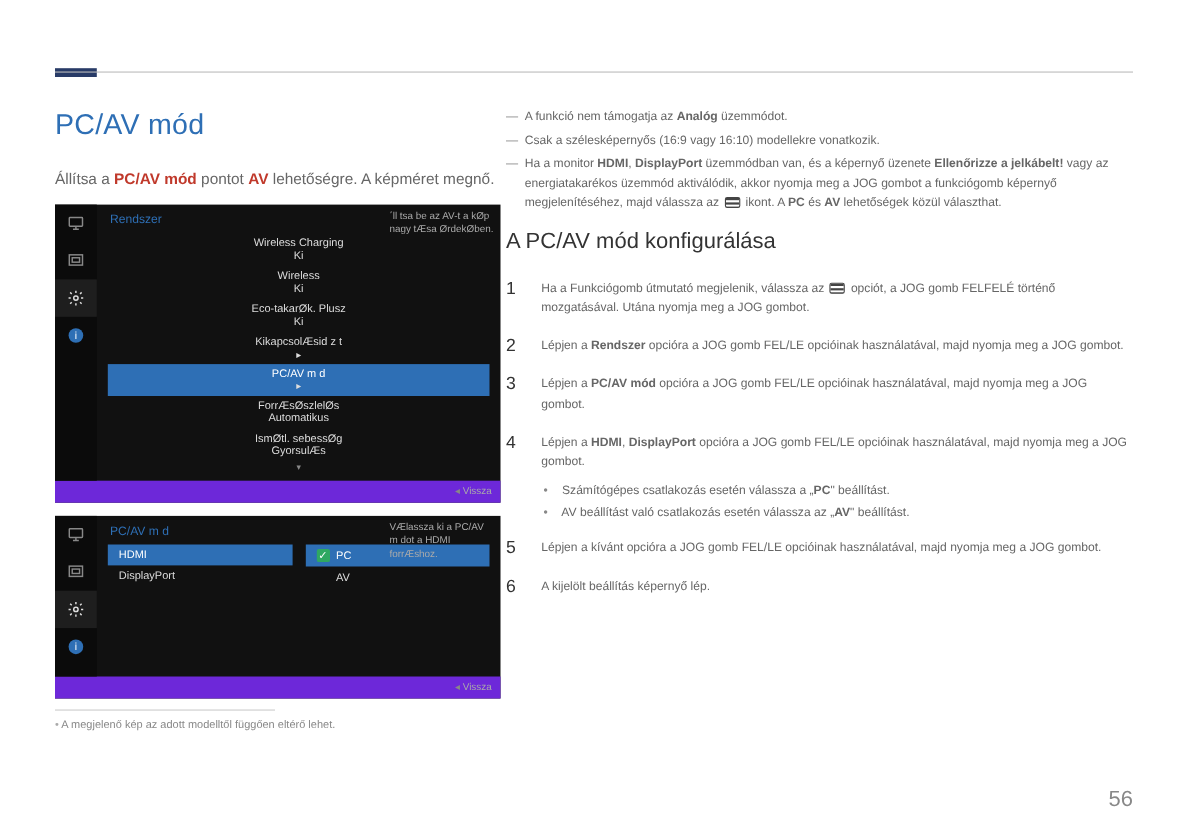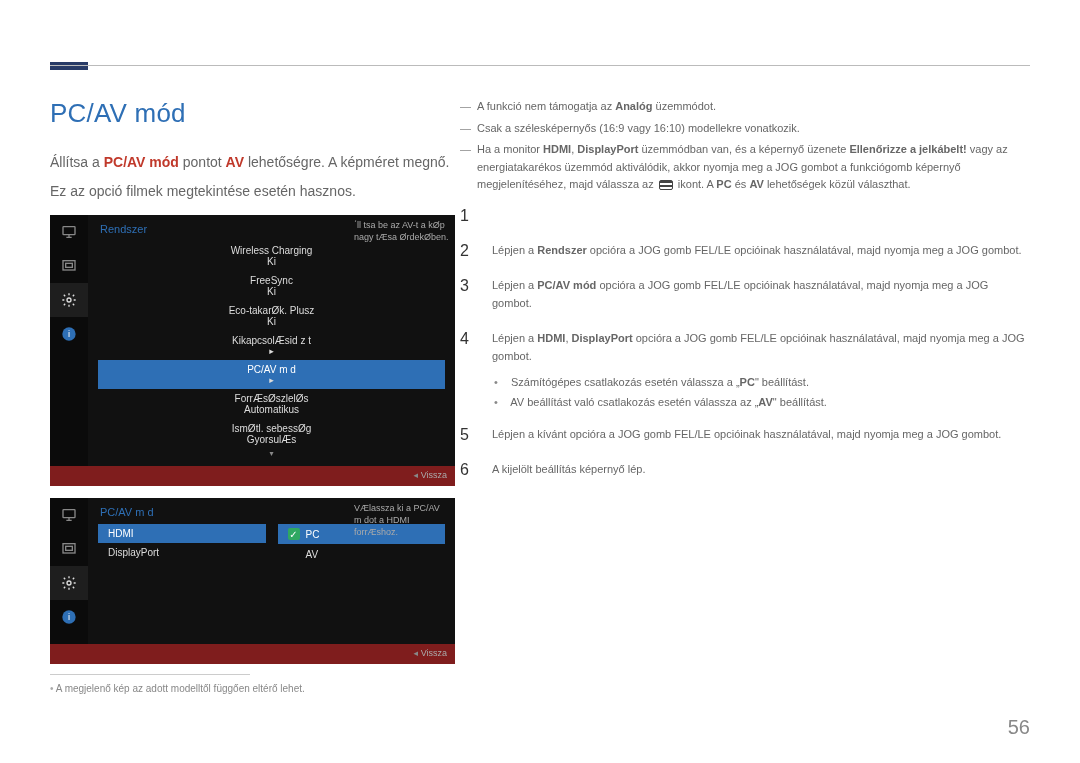--- a/index.html
+++ b/index.html
@@ -135,21 +135,21 @@
     font-size: 9px;
     color: #aaa;
     line-height: 1.35;
     text-align: left;
   }
   .osd-footer {
     text-align: right;
     font-size: 9px;
     color: #aaa;
     padding: 4px 8px 6px;
-    background:#7f1d1d;
+    background:#6d28d9;
   }
   .osd-footer span::before { content: "◂  "; color:#888; }
   .osd-scroll-ind { text-align: center; color:#888; font-size:8px; padding-bottom:2px; }
 
   
   .osd2 .osd-sub {
     display: flex;
   }
   .osd2 .osd-col {
     flex: 1;
@@ -248,21 +248,20 @@
 
 <div class="page-top-deco"></div>
 <div class="page-top-rule"></div>
 
 <div class="col-left">
   <h1 class="page-title">PC/AV mód</h1>
 
   <p class="para">
     <span>Állítsa a </span><b class="red">PC/AV mód</b><span> pontot </span><b class="red">AV</b><span> lehetőségre. A képméret megnő.</span>
   </p>
-  <p class="para">Ez az opció filmek megtekintése esetén hasznos.</p>
 
   <div class="osd">
     <div class="osd-inner">
       <div class="osd-iconbar">
         <div class="ic">
             <svg viewBox="0 0 24 24" fill="none" stroke="currentColor" stroke-width="2">
               <rect x="3" y="4" width="18" height="12" rx="1"></rect>
               <path d="M8 20h8M12 16v4"></path>
             </svg>
           </div>
@@ -287,21 +286,21 @@
       </div>
       <div class="osd-main">
         <div class="osd-title">Rendszer</div>
         <div class="osd-hint">΄ll tsa be az AV-t a kØp nagy tÆsa ØrdekØben.</div>
         <div class="osd-list">
           <div class="osd-row">
               <span>Wireless Charging</span>
               <span>Ki</span>
             </div>
           <div class="osd-row">
-              <span>FreeSync</span>
+              <span>Wireless</span>
               <span>Ki</span>
             </div>
           <div class="osd-row">
               <span>Eco-takarØk. Plusz</span>
               <span>Ki</span>
             </div>
           <div class="osd-row">
               <span>KikapcsolÆsid z t</span>
               <span class="arrow">▸</span>
             </div>
@@ -394,24 +393,28 @@
   </div>
   <div class="dash-note">
     <span>Csak a szélesképernyős (16:9 vagy 16:10) modellekre vonatkozik.</span>
   </div>
   <div class="dash-note">
     <span>
       <span>Ha a monitor </span><b class="black">HDMI</b><span>, </span><b class="black">DisplayPort</b><span> üzemmódban van, és a képernyő üzenete </span><b class="red">Ellenőrizze a jelkábelt!</b><span> vagy az energiatakarékos üzemmód aktiválódik, akkor nyomja meg a JOG gombot a funkciógomb képernyő megjelenítéséhez, majd válassza az </span><span class="menu-glyph"></span><span> ikont. A </span><b class="red">PC</b><span> és </span><b class="red">AV</b><span> lehetőségek közül választhat.</span>
     </span>
   </div>
 
+  <h2 class="section-title">A PC/AV mód konfigurálása</h2>
 
   <div class="steps">
     <div class="step">
       <div class="num">1</div>
+      <div class="txt">
+        <span>Ha a Funkciógomb útmutató megjelenik, válassza az </span><span class="menu-glyph"></span><span> opciót, a JOG gomb FELFELÉ történő mozgatásával. Utána nyomja meg a JOG gombot.</span>
+      </div>
     </div>
     <div class="step">
       <div class="num">2</div>
       <div class="txt">
         <span>Lépjen a </span><b class="red">Rendszer</b><span> opcióra a JOG gomb FEL/LE opcióinak használatával, majd nyomja meg a JOG gombot.</span>
       </div>
     </div>
     <div class="step">
       <div class="num">3</div>
       <div class="txt">

